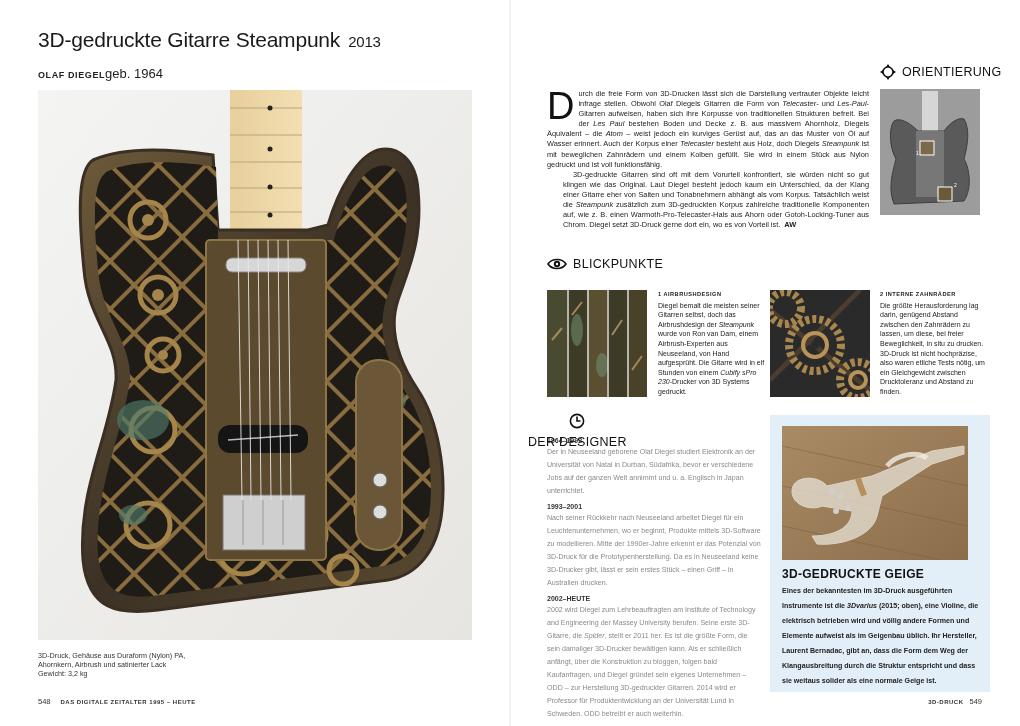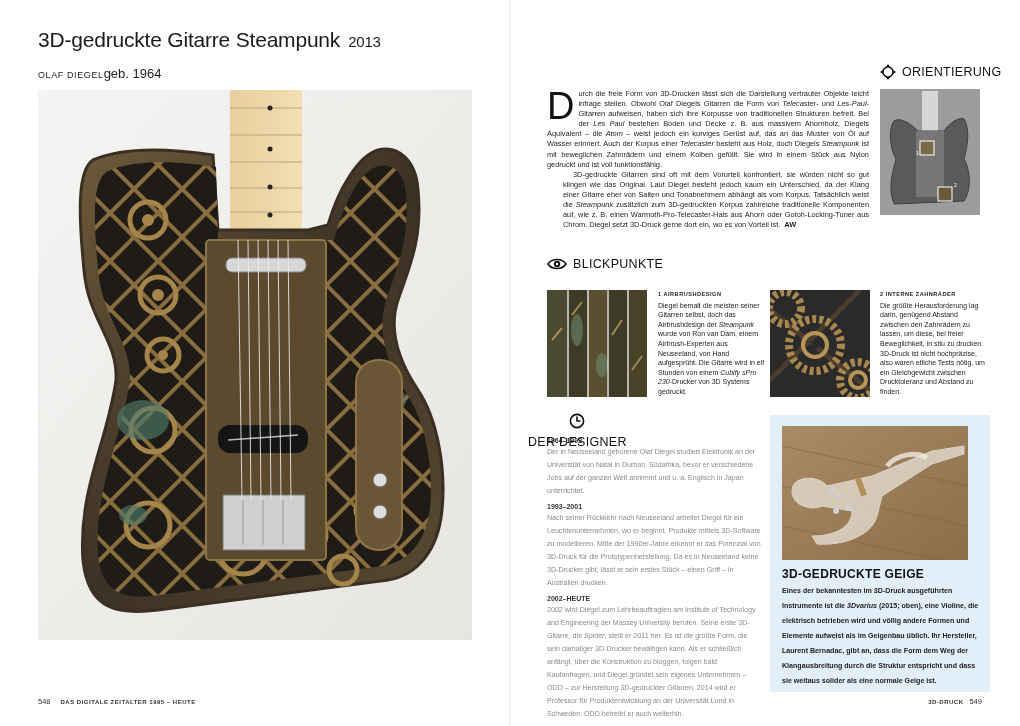--- a/index.html
+++ b/index.html
@@ -6,21 +6,21 @@
   html, body { width: 1020px; height: 726px; overflow: hidden; background: #ffffff; }
   body { font-family: "Liberation Sans", sans-serif; color: #222; position: relative; }
   .spread { position: absolute; left: 0; top: 0; width: 1020px; height: 726px; background: #fff; }
   .gutter { position: absolute; left: 509px; top: 0; width: 2px; height: 726px;
             background: linear-gradient(to right, #eee, #f8f8f8, #eee); }
 
   
   .title { position: absolute; left: 38px; top: 28px; font-size: 21px; color: #1a1a1a; letter-spacing: -0.2px; white-space: nowrap; text-align: center; }
   .title .year { font-size: 15px; margin-left: 8px; }
   .subtitle { position: absolute; left: 38px; top: 66px; font-size: 11px; color: #222; white-space: nowrap; }
-  .subtitle .author { font-size: 9px; letter-spacing: 0.6px; font-weight: normal; }
+  .subtitle .author { font-size: 9px; letter-spacing: 0.6px; font-weight: bold; }
   .subtitle .born { font-size: 13px; }
 
   .hero { position: absolute; left: 38px; top: 90px; width: 434px; height: 550px; background: #efefed; overflow: hidden; }
   .caption { position: absolute; left: 38px; top: 651px; font-size: 7.2px; line-height: 9px; color: #333; width: 200px; }
   .folio-left { position: absolute; left: 38px; top: 697px; font-size: 7.5px; color: #333; white-space: nowrap; }
   .folio-left .pg { margin-right: 10px; }
   .folio-left .sec { font-size: 6px; font-weight: bold; letter-spacing: 0.5px; }
 
   
   .body-text { position: absolute; left: 547px; top: 89px; width: 322px; font-size: 7.4px; line-height: 10.1px; color: #222; text-align: justify; }
@@ -154,20 +154,25 @@
           <line x1="240" y1="150" x2="243" y2="410"></line>
           <line x1="250" y1="150" x2="253" y2="410"></line>
         </g>
 
       <rect x="318" y="270" width="46" height="190" rx="22" fill="#6b5737" stroke="#8f7545" stroke-width="2"></rect>
       <circle cx="342" cy="390" r="7" fill="#ddd" stroke="#666"></circle>
         <circle cx="342" cy="422" r="7" fill="#ddd" stroke="#666"></circle>
     </svg>
   </div>
 
+  <div class="caption">
+    <div>3D-Druck, Gehäuse aus Duraform (Nylon) PA,</div>
+    <div>Ahornkern, Airbrush und satinierter Lack</div>
+    <div>Gewicht: 3,2 kg</div>
+  </div>
 
   <div class="folio-left"><span class="pg">548</span><span class="sec">DAS DIGITALE ZEITALTER 1995 – HEUTE</span></div>
 
   <div class="body-text">
     <p><span class="dropcap">D</span><span>urch die freie Form von 3D-Drucken lässt sich die Darstellung vertrauter Objekte leicht infrage stellen. Obwohl Olaf Diegels Gitarren die Form von <em>Telecaster</em>- und <em>Les-Paul</em>-Gitarren aufweisen, haben sich ihre Korpusse von traditionellen Strukturen befreit. Bei der <em>Les Paul</em> bestehen Boden und Decke z. B. aus massivem Ahornholz, Diegels Äquivalent – die <em>Atom</em> – weist jedoch ein kurviges Gerüst auf, das an das Muster von Öl auf Wasser erinnert. Auch der Korpus einer <em>Telecaster</em> besteht aus Holz, doch Diegels <em>Steampunk</em> ist mit beweglichen Zahnrädern und einem Kolben gefüllt. Sie wird in einem Stück aus Nylon gedruckt und ist voll funktionsfähig.</span></p>
     <p><span>3D-gedruckte Gitarren sind oft mit dem Vorurteil konfrontiert, sie würden nicht so gut klingen wie das Original. Laut Diegel besteht jedoch kaum ein Unterschied, da der Klang einer Gitarre eher von Saiten und Tonabnehmern abhängt als vom Korpus. Tatsächlich weist die <em>Steampunk</em> zusätzlich zum 3D-gedruckten Korpus zahlreiche traditionelle Komponenten auf, wie z. B. einen Warmoth-Pro-Telecaster-Hals aus Ahorn oder Gotoh-Locking-Tuner aus Chrom. Diegel setzt 3D-Druck gerne dort ein, wo es von Vorteil ist.</span><span class="initials">AW</span></p>
   </div>
 
   <div class="section-head orient-head">
     <svg width="16" height="16" viewBox="0 0 16 16">

